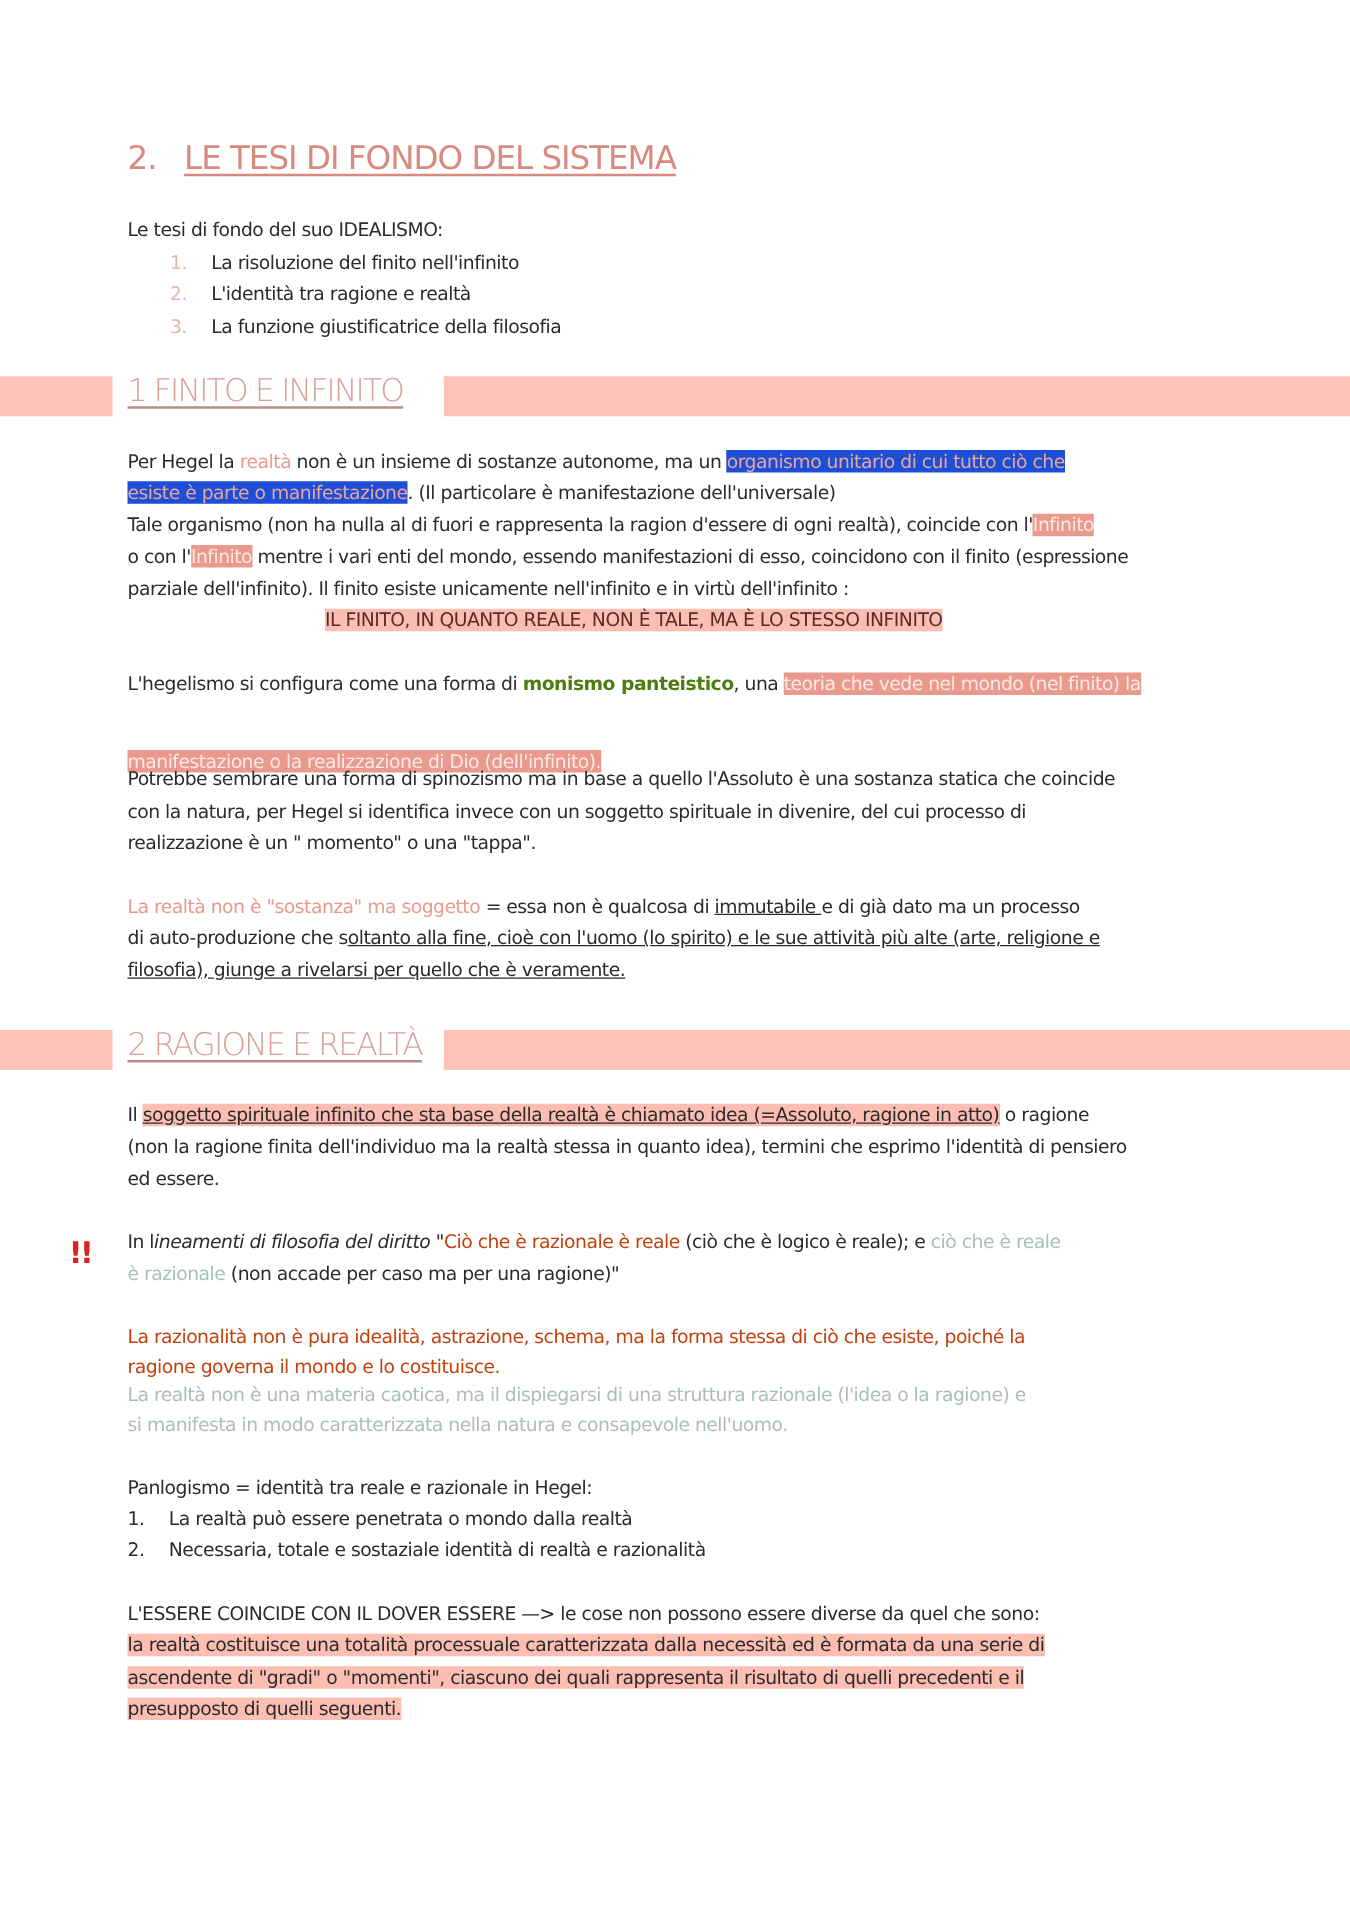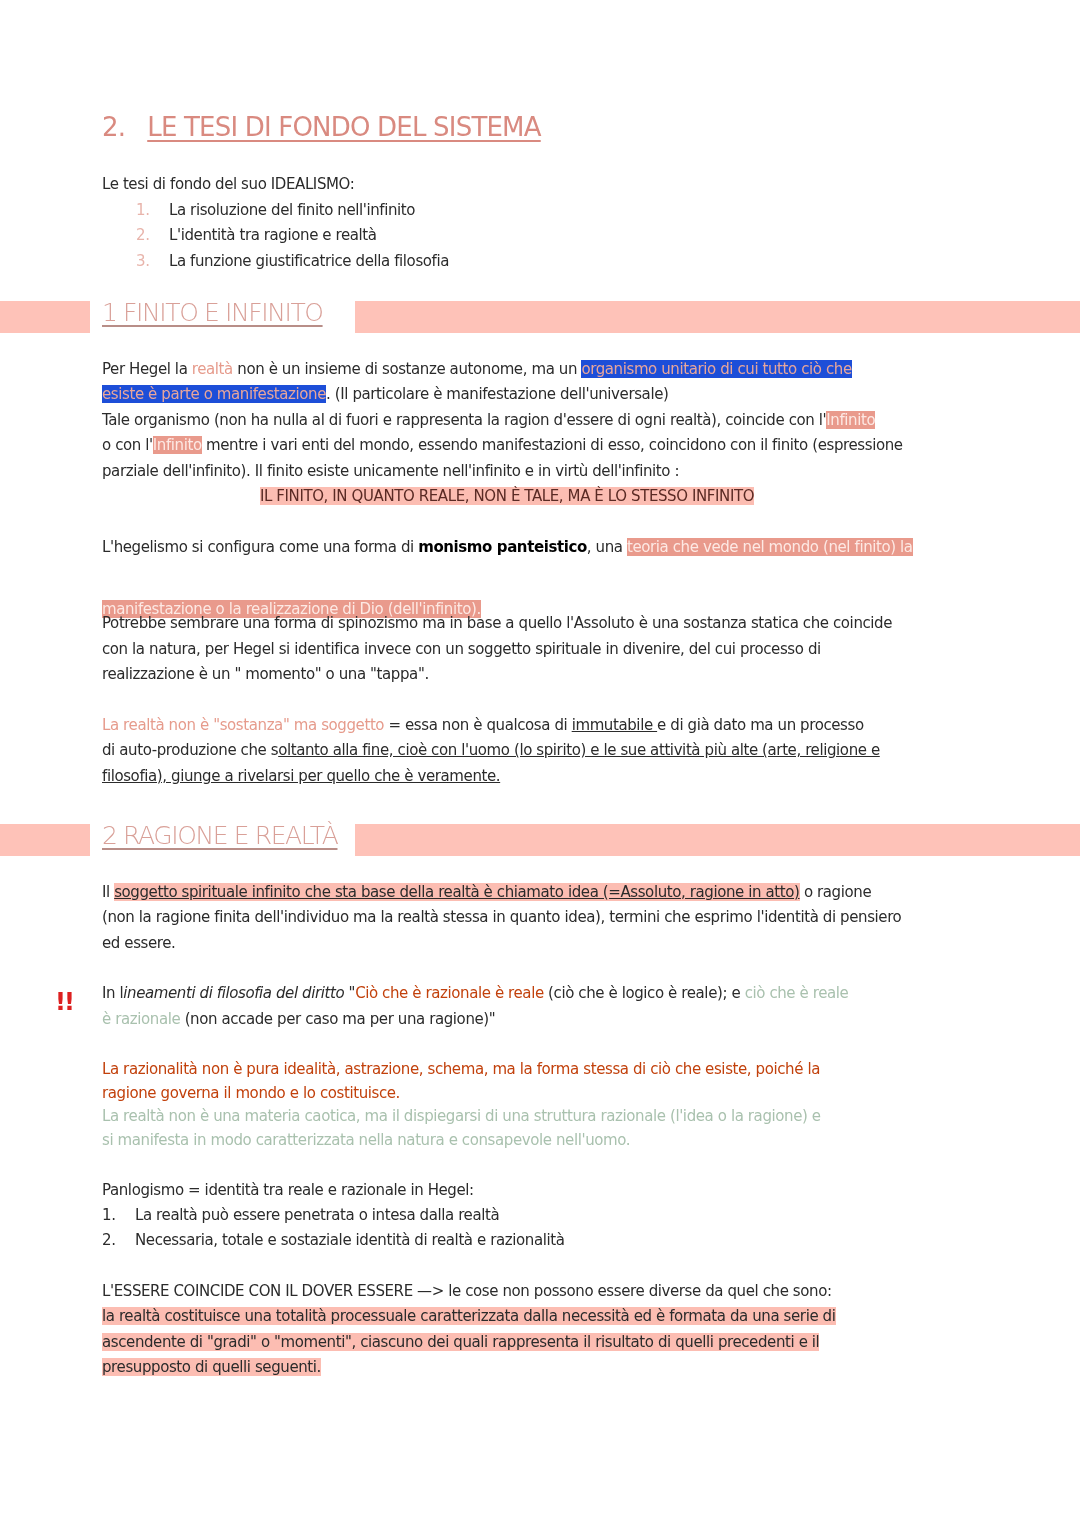--- a/index.html
+++ b/index.html
@@ -13,21 +13,21 @@
   .band { position:absolute; background:#fec2b8; height:32px; }
   .sec-title { position:absolute; font-size:25px; color:#d9a098; letter-spacing:-1.4px; font-weight:300;
                text-decoration:underline; text-decoration-thickness:2px; text-underline-offset:4px; text-decoration-color:#b88e88; }
   .hl { background:#fcbdb2; }
   .hl-strong { background:#e99a8c; color:#fde9e4; }
   .hl-mid { background:#1d4ed8; color:#e8a69b; }
   .accent { color:#e69b8c; }
   .green { color:#a9c1ae; }
   .red { color:#c2410c; }
   .ul { text-decoration:underline; }
-  .bold { font-weight:bold; color:#000000; }
+  .bold { font-weight:bold; color:#4d7c0f; }
   .num-light { color:#e8b4ab; display:inline-block; width:33px; }
   .num-dark { color:#2b2b2b; display:inline-block; width:33px; }
   .alert { position:absolute; left:55px; top:988px; color:#dd2020; font-weight:bold; font-size:24px; letter-spacing:-2px; }
 </style>
 </head>
 <body>
 
 <div class="abs h-main">
   <span class="num">2.</span><span class="title">LE TESI DI FONDO DEL SISTEMA</span>
 </div>
@@ -96,19 +96,19 @@
 <div class="abs txt" style="left:102px;top:1007px;">
   <span class="green">è razionale</span><span> (non accade per caso ma per una ragione)"</span>
 </div>
 
 <div class="abs txt red" style="left:102px;top:1057px;">La razionalità non è pura idealità, astrazione, schema, ma la forma stessa di ciò che esiste, poiché la</div>
 <div class="abs txt red" style="left:102px;top:1081px;">ragione governa il mondo e lo costituisce.</div>
 <div class="abs txt green" style="left:102px;top:1104px;">La realtà non è una materia caotica, ma il dispiegarsi di una struttura razionale (l'idea o la ragione) e</div>
 <div class="abs txt green" style="left:102px;top:1128px;">si manifesta in modo caratterizzata nella natura e consapevole nell'uomo.</div>
 
 <div class="abs txt" style="left:102px;top:1178px;text-align:right;">Panlogismo = identità tra reale e razionale in Hegel:</div>
-<div class="abs txt" style="left:102px;top:1203px;"><span class="num-dark">1.</span><span>La realtà può essere penetrata o intesa dalla realtà</span></div>
+<div class="abs txt" style="left:102px;top:1203px;"><span class="num-dark">1.</span><span>La realtà può essere penetrata o mondo dalla realtà</span></div>
 <div class="abs txt" style="left:102px;top:1228px;"><span class="num-dark">2.</span><span>Necessaria, totale e sostaziale identità di realtà e razionalità</span></div>
 
 <div class="abs txt" style="left:102px;top:1279px;">L'ESSERE COINCIDE CON IL DOVER ESSERE —&gt; le cose non possono essere diverse da quel che sono:</div>
 <div class="abs txt" style="left:102px;top:1304px;"><span class="hl">la realtà costituisce una totalità processuale caratterizzata dalla necessità ed è formata da una serie di</span></div>
 <div class="abs txt" style="left:102px;top:1330px;"><span class="hl">ascendente di "gradi" o "momenti", ciascuno dei quali rappresenta il risultato di quelli precedenti e il</span></div>
 <div class="abs txt" style="left:102px;top:1355px;"><span class="hl">presupposto di quelli seguenti.</span></div>
 
 </body></html>

